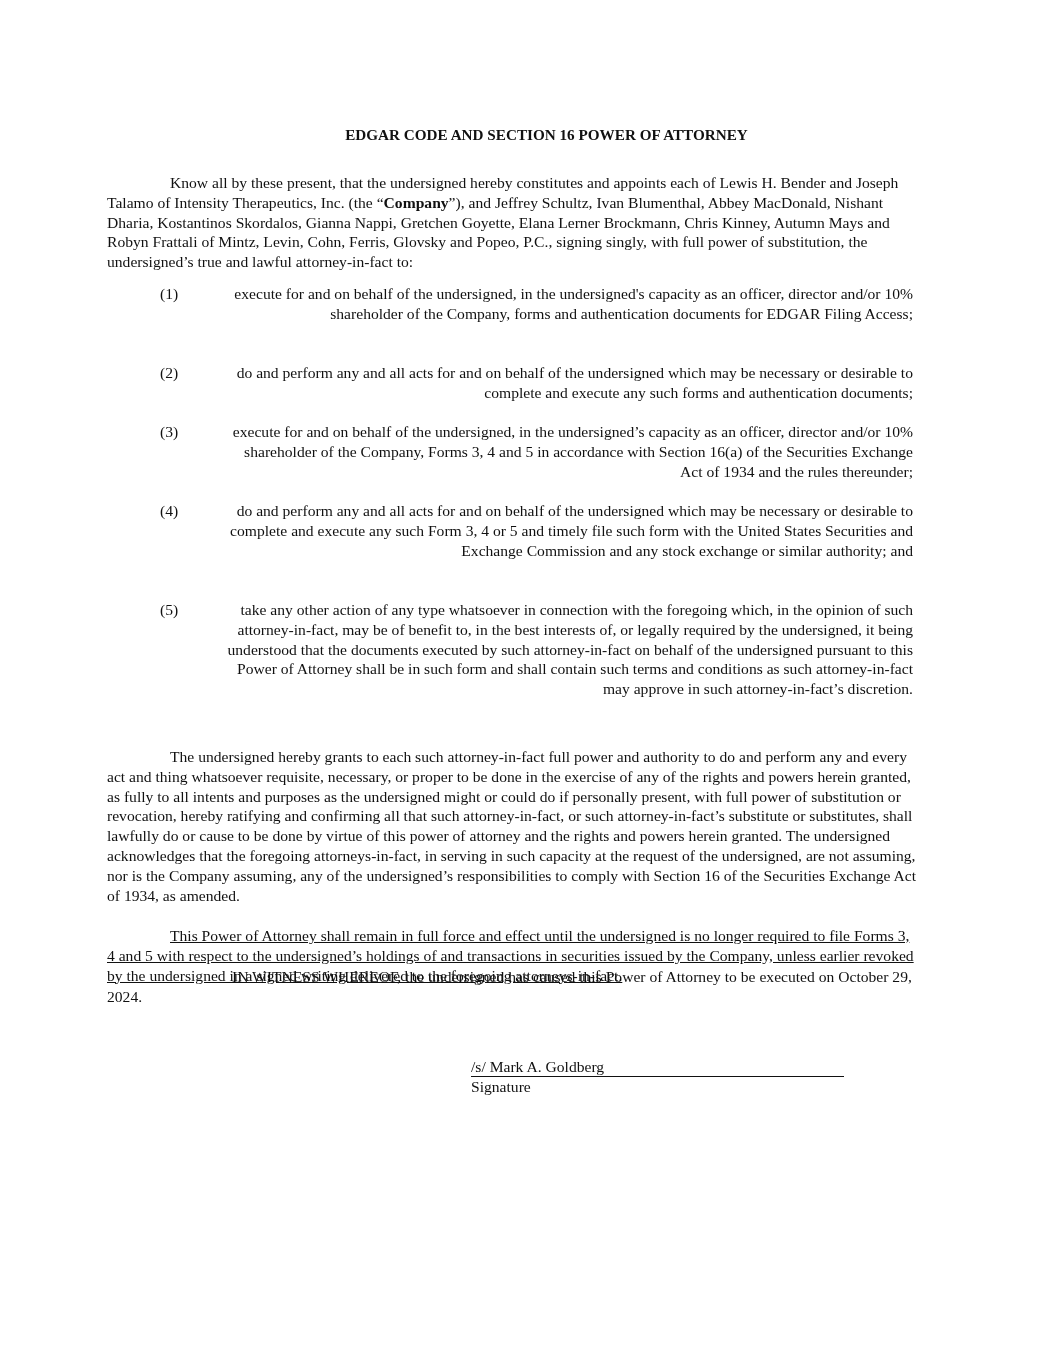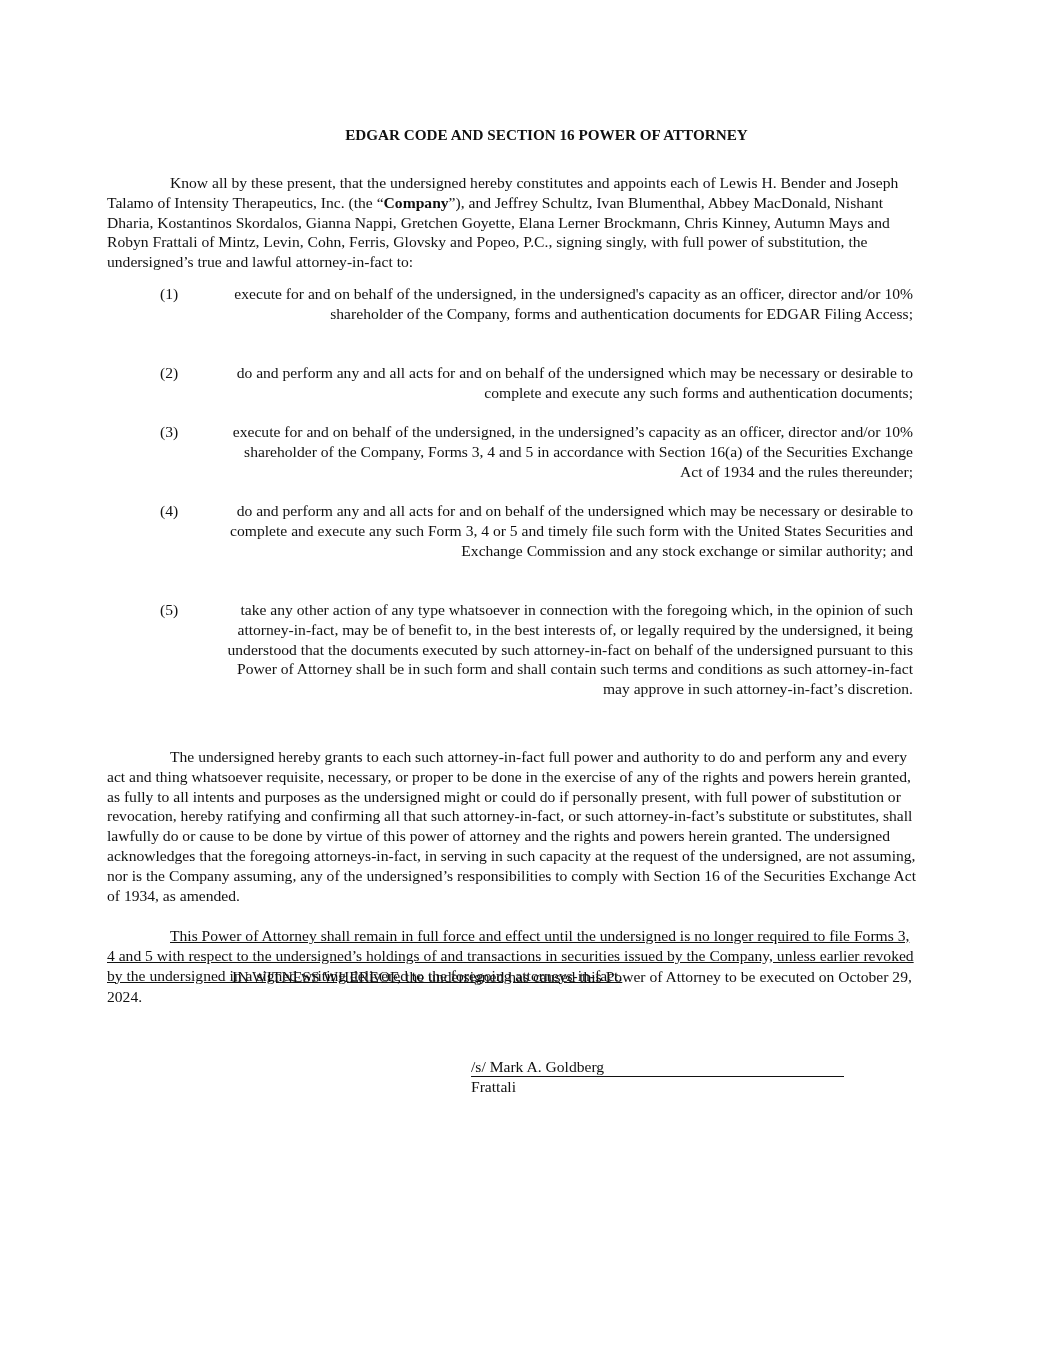--- a/index.html
+++ b/index.html
@@ -106,19 +106,19 @@
   </div>
 
   <p class="para indent" style="top:739px;">The undersigned hereby grants to each such attorney-in-fact full power and authority to do and perform any and every act and thing whatsoever requisite, necessary, or proper to be done in the exercise of any of the rights and powers herein granted, as fully to all intents and purposes as the undersigned might or could do if personally present, with full power of substitution or revocation, hereby ratifying and confirming all that such attorney-in-fact, or such attorney-in-fact’s substitute or substitutes, shall lawfully do or cause to be done by virtue of this power of attorney and the rights and powers herein granted.  The undersigned acknowledges that the foregoing attorneys-in-fact, in serving in such capacity at the request of the undersigned, are not assuming, nor is the Company assuming, any of the undersigned’s responsibilities to comply with Section 16 of the Securities Exchange Act of 1934, as amended.</p>
 
   <p class="para indent" style="top:918px;text-decoration:underline;">This Power of Attorney shall remain in full force and effect until the undersigned is no longer required to file Forms 3, 4 and 5 with respect to the undersigned’s holdings of and transactions in securities issued by the Company, unless earlier revoked by the undersigned in a signed writing delivered to the foregoing attorneys-in-fact.</p>
 
   <p class="para indent-big" style="top:959px;">IN WITNESS WHEREOF, the undersigned has caused this Power of Attorney to be executed on October 29, 2024.</p>
 
   <div class="sig-block" style="top:1057px;">
     <div class="sig-line">/s/ Mark A. Goldberg</div>
-    <div>Frattali</div>
+    <div>Signature</div>
   </div>
 
   <div class="sig-block" style="top:1136px;">
   </div>
 
 </div>
 
 </body></html>

